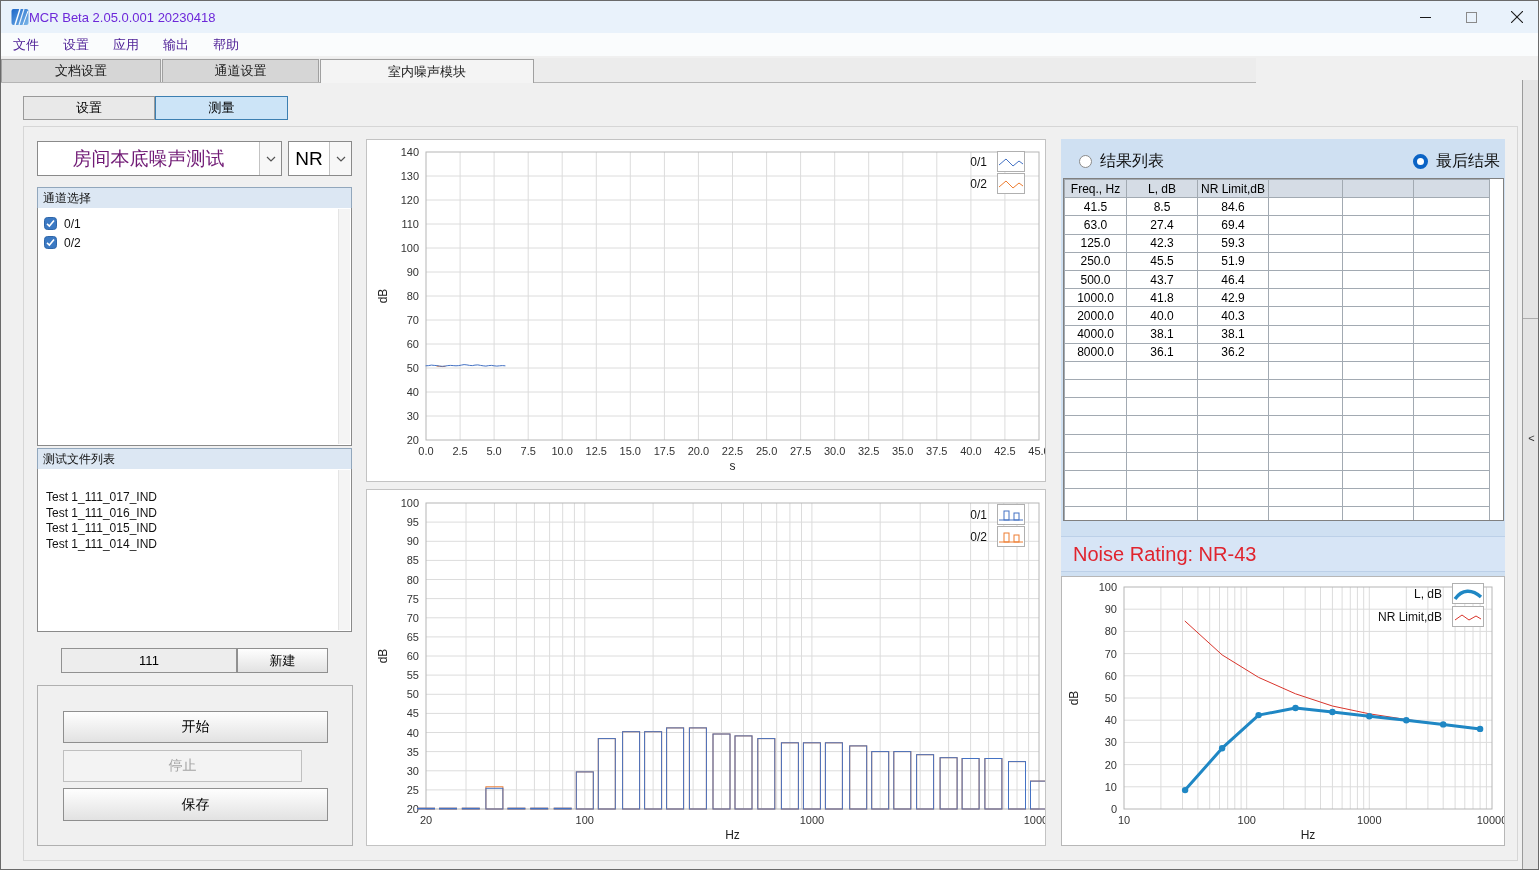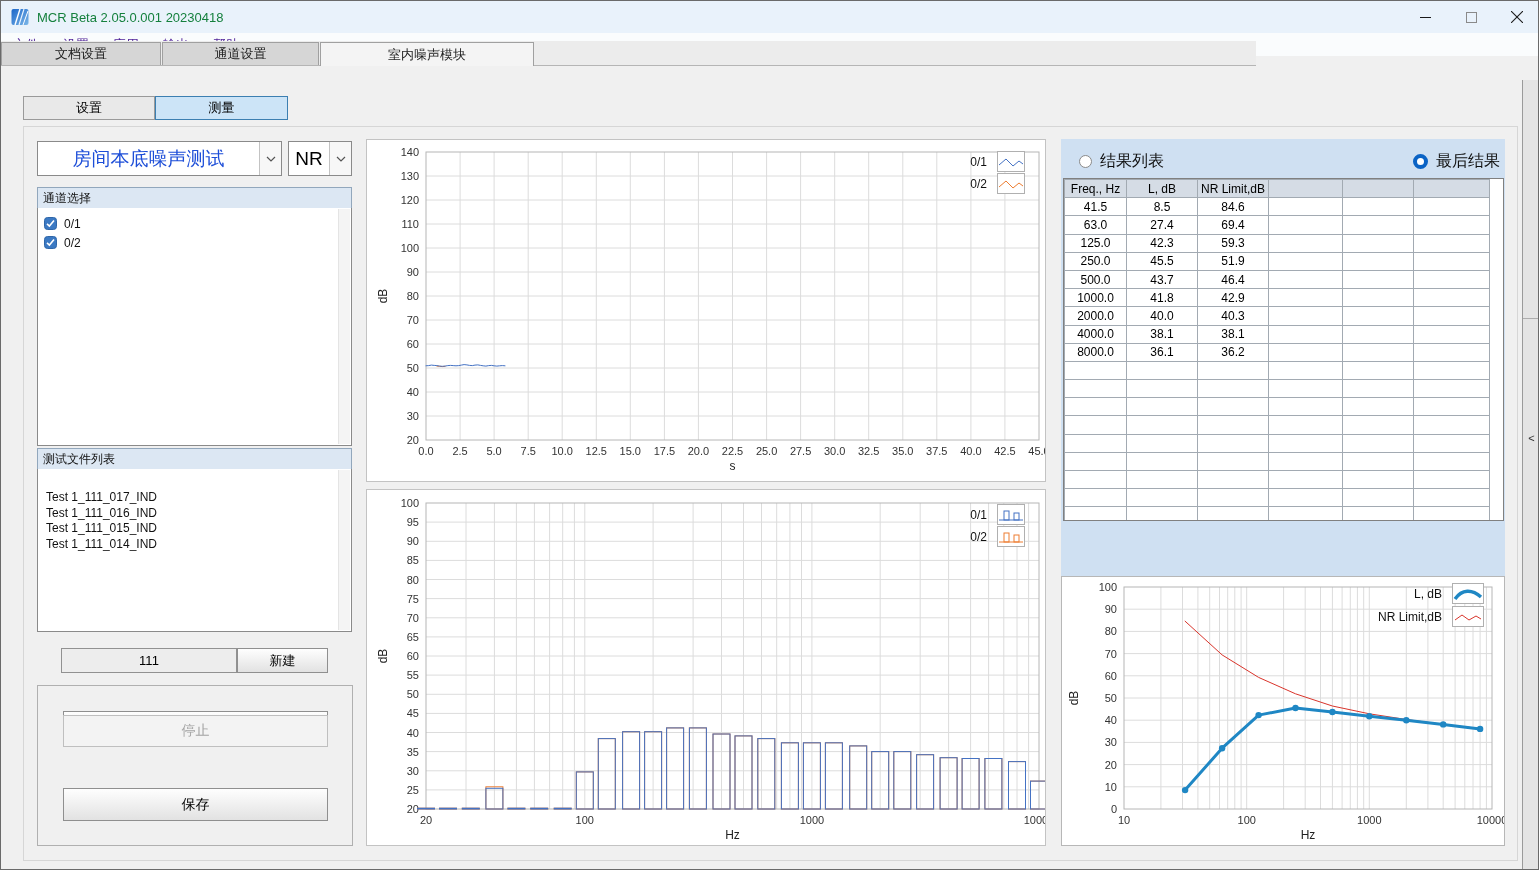--- a/index.html
+++ b/index.html
@@ -1,63 +1,63 @@
 <!DOCTYPE html>
 <html><head>
 <meta charset="utf-8">
 <style>
   html,body{margin:0;padding:0;}
   body{font-family:"Liberation Sans",sans-serif;}
   #app{position:relative;width:1539px;height:870px;background:#f0f0f0;overflow:hidden;border:1px solid #6a6a6a;box-sizing:border-box;}
   
   .titlebar{position:absolute;left:0;top:0;width:1539px;height:32px;background:#e9f2fb;display:flex;align-items:center;}
   .app-icon{margin-left:10px;width:18px;height:18px;flex:0 0 auto;}
-  .title-text{margin-left:8px;font-size:13px;color:#15803d;}
+  .title-text{font-size:13px;color:#6d28d9;}
   .winbtns{position:absolute;right:0;top:0;display:flex;height:32px;}
   .winbtn{width:46px;height:32px;display:flex;align-items:center;justify-content:center;}
   
   .menubar{position:absolute;left:0;top:32px;width:1539px;height:23px;background:#fafcfd;display:flex;align-items:center;}
   .menu-item{padding:12px 12px;font-size:13px;color:#4c1d95;height:23px;line-height:23px;}
   
-  .tabstrip{position:absolute;left:0;top:40px;width:1255px;height:24px;background:#ececec;border-bottom:1px solid #b5b5b5;display:flex;align-items:flex-end;}
+  .tabstrip{position:absolute;left:0;top:57px;width:1255px;height:24px;background:#ececec;border-bottom:1px solid #b5b5b5;display:flex;align-items:flex-end;}
   .tab{box-sizing:border-box;height:23px;line-height:22px;text-align:center;font-size:13px;color:#1c1c1c;background:#d6d6d6;border:1px solid #a0a0a0;border-bottom:none;margin-right:1px;}
   .tab:nth-child(1){width:160px;}
   .tab:nth-child(2){width:157px;}
   .tab:nth-child(3){width:214px;}
   .tab.active{background:#f4f4f4;height:24px;line-height:23px;position:relative;z-index:2;margin-bottom:-1px;}
   .page-frame{position:absolute;left:22px;top:125px;width:1493px;height:733px;border:1px solid #d6d6d6;pointer-events:none;}
   
   .subbtn{position:absolute;box-sizing:border-box;height:24px;display:flex;align-items:center;justify-content:center;font-size:13px;color:#000;}
   #subtab-settings{left:22px;top:95px;width:132px;background:#e9e9e9;border:1px solid #9a9a9a;}
   #subtab-measure{left:154px;top:95px;width:133px;background:#cce4f7;border:1px solid #3c7fb1;}
   
   .combo{position:absolute;box-sizing:border-box;background:#fff;border:1px solid #8a8a8a;display:flex;}
   #combo-test{left:36px;top:140px;width:245px;height:35px;}
   #combo-nr{left:287px;top:140px;width:64px;height:35px;}
   .combo-text{flex:1;display:flex;align-items:center;justify-content:center;overflow:hidden;white-space:nowrap;}
-  #combo-test .combo-text{font-family:"DejaVu Serif",serif;font-size:19px;color:#1d4ed8;}
+  #combo-test .combo-text{font-family:"DejaVu Serif",serif;font-size:19px;color:#701a75;}
   #combo-nr .combo-text{font-size:19px;color:#000;}
   .combo-arrow{width:21px;border-left:1px solid #c3c3c3;background:#f7f7f7;display:flex;align-items:center;justify-content:center;}
   
   .sect-header{position:absolute;left:36px;width:315px;height:22px;box-sizing:border-box;background:#dce7f3;border:1px solid #92a7bc;font-size:12px;color:#111;line-height:20px;padding-left:5px;}
   .listbox{position:absolute;left:36px;width:315px;box-sizing:border-box;background:#fff;border:1px solid #8a8a8a;border-top:none;}
   .scrollstrip{position:absolute;right:1px;top:1px;bottom:1px;width:11px;background:#f4f4f4;border-left:1px solid #e4e4e4;}
   .check-row{display:flex;align-items:center;height:17px;margin:2px 0 0 6px;}
   .check-row:first-child{margin-top:7px;}
   .checkbox{width:13px;height:13px;margin-right:7px;display:flex;}
   .check-label{font-size:12px;color:#111;}
   .file-item{font-size:12px;color:#111;line-height:15.5px;padding-left:8px;}
   #file-list{padding-top:21px;box-sizing:border-box;}
   
   #name-input{position:absolute;left:60px;top:647px;width:176px;height:25px;box-sizing:border-box;background:#ededed;border:1px solid #919191;text-align:center;font-size:13px;color:#000;font-family:"Liberation Sans",sans-serif;}
   .button{box-sizing:border-box;background:linear-gradient(#fefefe,#e2e2e2);border:1px solid #8f8f8f;display:flex;align-items:center;justify-content:center;font-size:13px;color:#000;}
   #btn-new{position:absolute;left:236px;top:647px;width:91px;height:25px;}
   .btn-groupbox{position:absolute;left:36px;top:684px;width:316px;height:161px;box-sizing:border-box;border:1px solid #b0b0b0;}
   #btn-start{position:absolute;left:62px;top:710px;width:265px;height:32px;font-size:14px;}
-  #btn-stop{position:absolute;left:62px;top:714px;width:265px;height:32px;font-size:14px;background:#f3f3f3;border-color:#bfbfbf;color:#a3a3a3;}
+  #btn-stop{position:absolute;left:62px;top:749px;width:239px;height:32px;font-size:14px;background:#f3f3f3;border-color:#bfbfbf;color:#a3a3a3;}
   #btn-save{position:absolute;left:62px;top:787px;width:265px;height:33px;font-size:14px;}
   
   .chart-box{position:absolute;background:#fff;border:1px solid #c3c3c3;box-sizing:border-box;}
   #chart-box-time{left:365px;top:138px;width:680px;height:343px;}
   #chart-box-spectrum{left:365px;top:488px;width:680px;height:357px;}
   .legend-row{position:absolute;display:flex;align-items:center;}
   .legend-label{font-size:12px;color:#111;margin-right:10px;min-width:26px;text-align:right;}
   .legend-icon{box-sizing:border-box;width:28px;height:21px;border:1px solid #b0b0b0;background:#fff;display:flex;align-items:center;justify-content:center;}
   
   #results-panel{position:absolute;left:1060px;top:138px;width:444px;height:707px;background:#cfe0f2;}
@@ -611,20 +611,23 @@
               <td></td>
               <td></td>
               <td></td>
               <td></td>
               <td></td>
               <td></td>
             </tr>
           </tbody>
         </table>
     </div>
+    <div id="noise-banner">
+      <span>Noise Rating: NR-43</span>
+    </div>
     <div id="chart-box-nr">
       <svg width="442" height="268">
           <line x1="98.9" y1="10.0" x2="98.9" y2="232.0" stroke="#dcdcdc" stroke-width="1"></line>
           <line x1="120.5" y1="10.0" x2="120.5" y2="232.0" stroke="#dcdcdc" stroke-width="1"></line>
           <line x1="135.9" y1="10.0" x2="135.9" y2="232.0" stroke="#dcdcdc" stroke-width="1"></line>
           <line x1="147.7" y1="10.0" x2="147.7" y2="232.0" stroke="#dcdcdc" stroke-width="1"></line>
           <line x1="157.5" y1="10.0" x2="157.5" y2="232.0" stroke="#dcdcdc" stroke-width="1"></line>
           <line x1="165.7" y1="10.0" x2="165.7" y2="232.0" stroke="#dcdcdc" stroke-width="1"></line>
           <line x1="172.8" y1="10.0" x2="172.8" y2="232.0" stroke="#dcdcdc" stroke-width="1"></line>
           <line x1="179.1" y1="10.0" x2="179.1" y2="232.0" stroke="#dcdcdc" stroke-width="1"></line>

